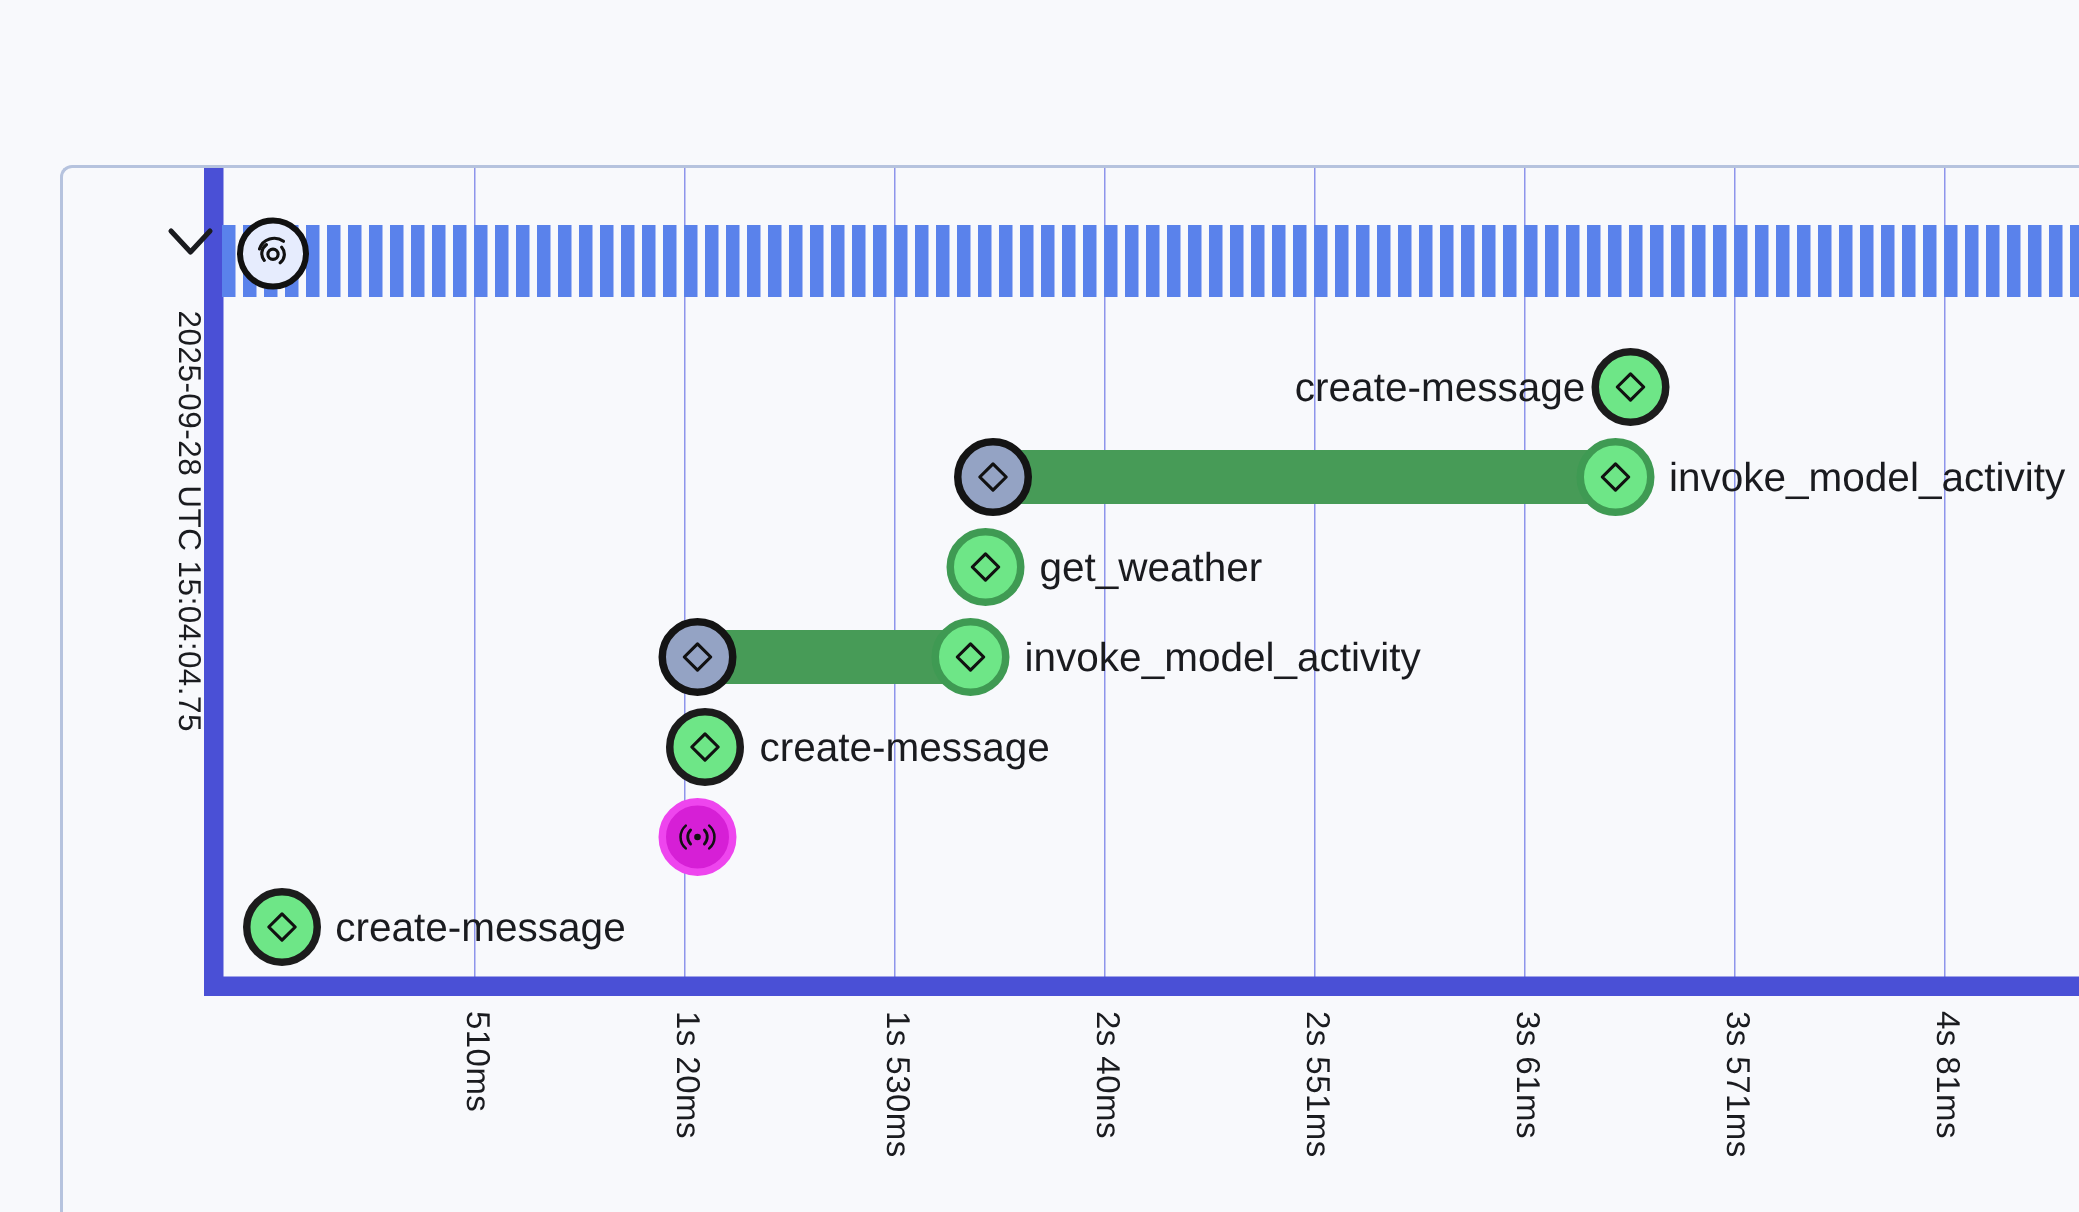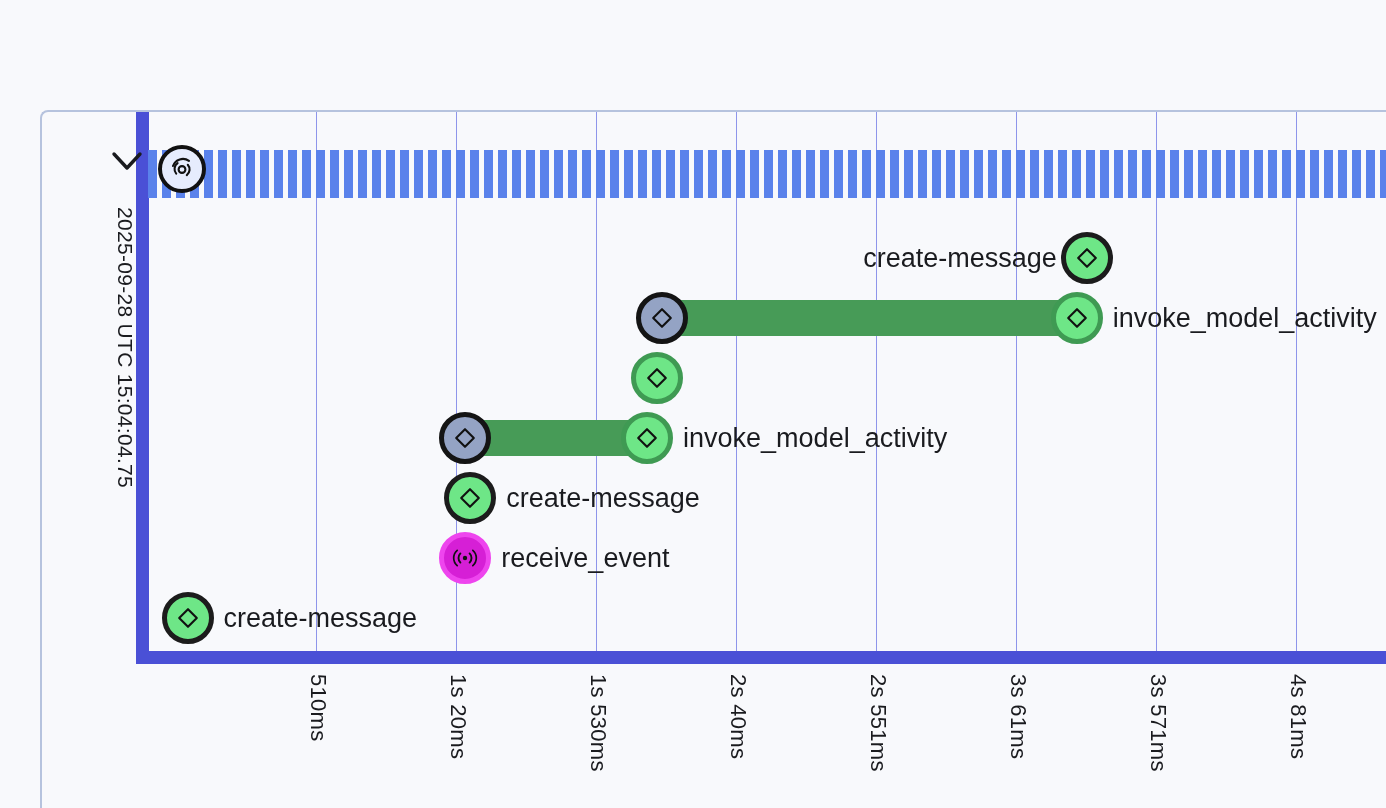--- a/index.html
+++ b/index.html
@@ -325,20 +325,21 @@
             <div class="evt-label" style="top: 4px; left: 1070.67px;">invoke_model_activity</div>
           </div>
           <div class="row" style="top: 236px; width: 1360px;">
             <div class="node green" style="left: 588.941px; top: 4px;">
               <span>
                 <svg width="24" height="24" viewBox="0 0 24 24">
                   <path d="M12 3.2 L20.8 12 L12 20.8 L3.2 12 Z" fill="none" stroke="#111" stroke-width="2.1" stroke-linejoin="round"></path>
                 </svg>
               </span>
             </div>
+            <div class="evt-label" style="top: 4px; left: 650.941px;">get_weather</div>
           </div>
           <div class="row" style="top: 296px; width: 1360px;">
             <div class="bar" style="left: 423.333px; width: 181.725px; top: 12px;"></div>
             <div class="node slate" style="left: 397.333px; top: 4px;">
               <span>
                 <svg width="24" height="24" viewBox="0 0 24 24">
                   <path d="M12 3.2 L20.8 12 L12 20.8 L3.2 12 Z" fill="none" stroke="#111" stroke-width="2.1" stroke-linejoin="round"></path>
                 </svg>
               </span>
             </div>
@@ -366,21 +367,20 @@
               <span>
                 <svg width="26" height="26" viewBox="0 0 26 26">
                   <circle cx="13" cy="13" r="2.2" fill="#111"></circle>
                   <path d="M8.4 8.4 A6.5 6.5 0 0 0 8.4 17.6" fill="none" stroke="#111" stroke-width="1.9" stroke-linecap="round"></path>
                   <path d="M17.6 8.4 A6.5 6.5 0 0 1 17.6 17.6" fill="none" stroke="#111" stroke-width="1.9" stroke-linecap="round"></path>
                   <path d="M5.2 5.4 A10 10 0 0 0 5.2 20.6" fill="none" stroke="#111" stroke-width="1.7" stroke-linecap="round"></path>
                   <path d="M20.8 5.4 A10 10 0 0 1 20.8 20.6" fill="none" stroke="#111" stroke-width="1.7" stroke-linecap="round"></path>
                 </svg>
               </span>
             </div>
-            <div class="evt-label" style="top: 4px; left: 459.333px;">receive_event</div>
           </div>
           <div class="row" style="top: 476px; width: 1360px;">
             <div class="node green-dark" style="left: 119.529px; top: 4px;">
               <span>
                 <svg width="24" height="24" viewBox="0 0 24 24">
                   <path d="M12 3.2 L20.8 12 L12 20.8 L3.2 12 Z" fill="none" stroke="#111" stroke-width="2.1" stroke-linejoin="round"></path>
                 </svg>
               </span>
             </div>
             <div class="evt-label" style="top: 4px; left: 181.529px;">create-message</div>

